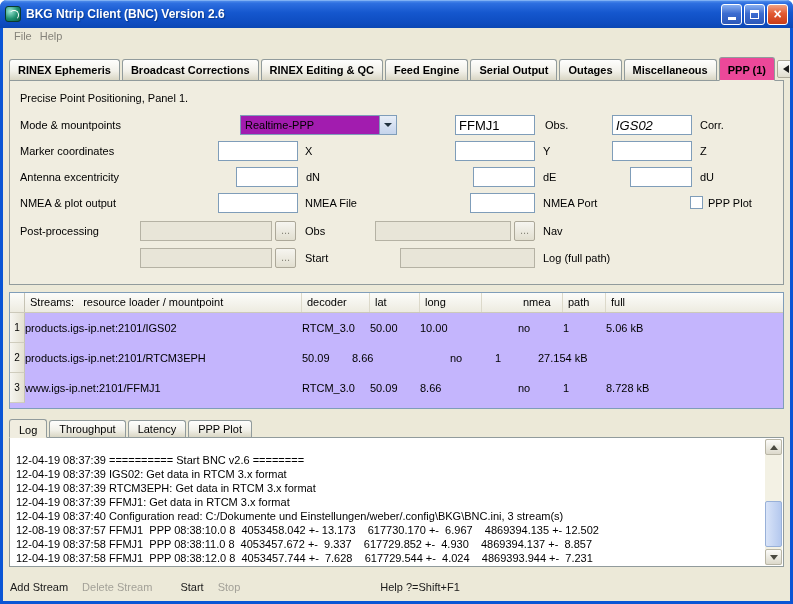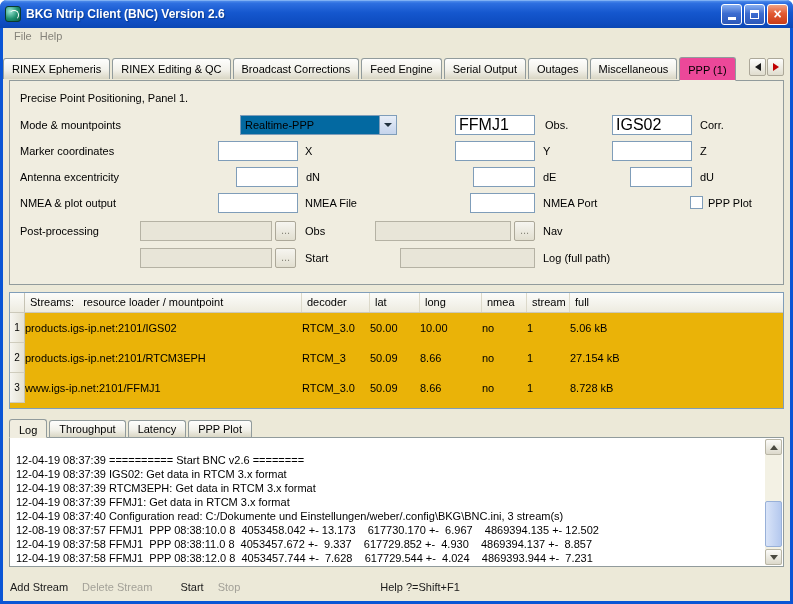--- a/index.html
+++ b/index.html
@@ -26,65 +26,65 @@
   .glyph-max { width: 9px; height: 9px; border: 1px solid #fff; border-top-width: 3px; }
   .glyph-close { color: #fff; font-weight: bold; font-size: 14px; line-height: 14px; }
 
   
   .frame { flex: 1; border: 3px solid #0A55D5; border-top: none; background: #ECE9D8; overflow: hidden; }
 
   .menubar { height: 20px; display: flex; align-items: flex-start; padding-left: 7px; gap: 0; }
   .menu-item { color: #85837A; padding: 2px 4px; }
 
   
-  .tabbar { height: 24px; display: flex; align-items: center; margin: 8px 6px 0 0; position: relative; z-index: 2; }
+  .tabbar { height: 24px; display: flex; align-items: flex-end; margin: 8px 6px 0 6px; position: relative; z-index: 2; font-weight: bold; }
   .tab { height: 21px; padding: 4px 8px 0 8px; margin-right: 2px; font-size: 11px;
     background: linear-gradient(180deg,#FEFEFD 0%,#F2F1EA 55%,#D9D6C4 100%);
     border: 1px solid #919B9C; border-bottom: none; border-radius: 3px 3px 0 0; white-space: nowrap; }
   .tab.active { height: 24px; padding-top: 6px; background: #ec4899; margin-bottom: -1px;
     border-bottom: 1px solid #F0EDE0; }
   .tabscrolls { margin-left: auto; display: flex; gap: 1px; margin-bottom: 2px; }
   .tscroll { width: 17px; height: 18px; border: 1px solid #ACA899; border-radius: 2px;
     background: linear-gradient(180deg,#FDFDFC,#E0DDCE); display: flex; align-items: center; justify-content: center; }
   .arr-left { width: 0; height: 0; border-top: 4px solid transparent; border-bottom: 4px solid transparent; border-right: 6px solid #1a1a1a; }
   .arr-right { width: 0; height: 0; border-top: 4px solid transparent; border-bottom: 4px solid transparent; border-left: 6px solid #C00000; }
 
   
   .pane { margin: 0 6px; height: 205px; border: 1px solid #919B9C; background: #F0EDE0; position: relative; z-index: 1; }
   .caption { position: absolute; left: 10px; top: 11px; }
   .prow { position: absolute; left: 0; right: 0; height: 20px; }
   .plabel { position: absolute; top: 4px; white-space: nowrap; }
   .tin { position: absolute; height: 20px; border: 1px solid #7F9DB9; background: #fff;
-    font-family: "Liberation Sans", sans-serif; font-size: 16px; padding: 2px 3px; }
+    font-family: "Liberation Sans", sans-serif; font-size: 13px; padding: 2px 3px; }
   .tin:disabled, .tin.dis { background: #E8E5D8; border-color: #B5B2A4; color: #7A786D; }
-  .combo { position: absolute; height: 20px; border: 1px solid #7F9DB9; background: #0369a1; display: flex; align-items: center; }
+  .combo { position: absolute; height: 20px; border: 1px solid #7F9DB9; background: #a21caf; display: flex; align-items: center; }
   .combo-text { flex: 1; padding-left: 4px; }
   .combo-btn { width: 17px; height: 18px; border-left: 1px solid #7F9DB9;
     background: linear-gradient(180deg,#E8EEF7,#C5D4EC); display: flex; align-items: center; justify-content: center; }
   .arrow-down { width: 0; height: 0; border-left: 4px solid transparent; border-right: 4px solid transparent; border-top: 4px solid #21323F; }
   .browse-btn { position: absolute; width: 21px; height: 20px; border: 1px solid #ACA899; border-radius: 2px;
     background: linear-gradient(180deg,#F6F5F0,#E2DFD0); color: #8A887C; text-align: center; line-height: 16px; }
   .checkbox { position: absolute; top: 3px; width: 13px; height: 13px; border: 1px solid #7F9DB9; background: #fff; }
 
   
-  .table { margin: 7px 6px 0 6px; height: 117px; border: 1px solid #7F9DB9; background: #eab308; overflow: hidden; }
+  .table { margin: 7px 6px 0 6px; height: 117px; border: 1px solid #7F9DB9; background: #c4b5fd; overflow: hidden; }
   .thead { display: flex; height: 20px; background: linear-gradient(180deg,#FCFCFA,#EDEBE0);
     border-bottom: 1px solid #CCC9BA; }
   .th { padding: 3px 0 0 5px; border-right: 1px solid #DCD9CA; white-space: pre; overflow: hidden; }
   .trow { display: flex; height: 30px; align-items: stretch; }
   .td { display: flex; align-items: center; white-space: nowrap; overflow: hidden; }
   .numcol { width: 15px; flex: 0 0 15px; justify-content: center; padding: 0; text-align: center; }
   .td.numcol { background: linear-gradient(90deg,#F6F5F0,#E4E1D2); border-right: 1px solid #C6C3B4;
     border-bottom: 1px solid #CFCCBD; font-size: 10px; }
   .th.numcol { border-right: 1px solid #C6C3B4; }
   .c-mp { width: 277px; flex: 0 0 277px; }
   .c-dec { width: 68px; flex: 0 0 68px; }
   .c-lat { width: 50px; flex: 0 0 50px; }
   .c-long { width: 62px; flex: 0 0 62px; }
-  .c-nmea { width: 45px; flex: 0 0 45px; }
+  .c-nmea { width: 45px; flex: 0 0 45px; margin-left: 36px; }
   .c-ntrip { width: 43px; flex: 0 0 43px; }
   .c-bytes { flex: 1; border-right: none; }
 
   
   .logtabs { display: flex; align-items: flex-end; height: 19px; margin: 9px 6px 0 6px; position: relative; z-index: 2; }
   .ltab { height: 17px; padding: 2px 9px 0 9px; margin-right: 2px;
     background: linear-gradient(180deg,#FEFEFD 0%,#F2F1EA 55%,#D9D6C4 100%);
     border: 1px solid #919B9C; border-bottom: none; border-radius: 3px 3px 0 0; }
   .ltab.active { height: 19px; padding-top: 4px; background: #F0EDE0; margin-bottom: -1px; border-bottom: 1px solid #F0EDE0; }
   .logarea { margin: 0 6px; height: 130px; border: 1px solid #919B9C; background: #fff; position: relative; z-index: 1; overflow: hidden; }
@@ -130,22 +130,22 @@
 
   <div class="frame">
 
     <div class="menubar">
       <span class="menu-item">File</span>
       <span class="menu-item">Help</span>
     </div>
 
     <div class="tabbar">
       <div class="tab">RINEX Ephemeris</div>
+      <div class="tab">Broadcast Corrections</div>
       <div class="tab">RINEX Editing &amp; QC</div>
-      <div class="tab">Broadcast Corrections</div>
       <div class="tab">Feed Engine</div>
       <div class="tab">Serial Output</div>
       <div class="tab">Outages</div>
       <div class="tab">Miscellaneous</div>
       <div class="tab active">PPP (1)</div>
       <div class="tabscrolls">
         <span class="tscroll">
             <span class="arr-left"></span>
           </span>
         <span class="tscroll">
@@ -160,21 +160,21 @@
       <div class="prow" style="top:34px">
         <span class="plabel" style="left:10px">Mode &amp; mountpoints</span>
         <div class="combo" style="left:230px;width:157px">
           <span class="combo-text">Realtime-PPP</span>
           <span class="combo-btn">
               <span class="arrow-down"></span>
             </span>
         </div>
         <input class="tin" style="left: 445px; width: 80px;" value="FFMJ1">
         <span class="plabel" style="left:535px">Obs.</span>
-        <input class="tin" style="left: 602px; width: 80px;" value="IGS02">
+        <input class="tin" style="left: 602px; width: 80px; font-style: italic;" value="IGS02">
         <span class="plabel" style="left:690px">Corr.</span>
       </div>
 
       <div class="prow" style="top:60px">
         <span class="plabel" style="left:10px">Marker coordinates</span>
         <input class="tin" style="left: 208px; width: 80px;">
         <span class="plabel" style="left:295px">X</span>
         <input class="tin" style="left: 445px; width: 80px;">
         <span class="plabel" style="left:533px">Y</span>
         <input class="tin" style="left: 602px; width: 80px;">
@@ -221,37 +221,36 @@
     </div>
 
     <div class="table">
       <div class="thead">
         <div class="th numcol"></div>
         <div class="th c-mp">Streams:   resource loader / mountpoint</div>
         <div class="th c-dec">decoder</div>
         <div class="th c-lat">lat</div>
         <div class="th c-long">long</div>
         <div class="th c-nmea">nmea</div>
-        <div class="th c-ntrip">stream</div>
+        <div class="th c-ntrip">path</div>
         <div class="th c-bytes">full</div>
       </div>
       <div class="trow">
         <div class="td numcol">1</div>
         <div class="td c-mp">products.igs-ip.net:2101/IGS02</div>
         <div class="td c-dec">RTCM_3.0</div>
         <div class="td c-lat">50.00</div>
         <div class="td c-long">10.00</div>
         <div class="td c-nmea">no</div>
         <div class="td c-ntrip">1</div>
         <div class="td c-bytes">5.06 kB</div>
       </div>
       <div class="trow">
         <div class="td numcol">2</div>
         <div class="td c-mp">products.igs-ip.net:2101/RTCM3EPH</div>
-        <div class="td c-dec">RTCM_3</div>
         <div class="td c-lat">50.09</div>
         <div class="td c-long">8.66</div>
         <div class="td c-nmea">no</div>
         <div class="td c-ntrip">1</div>
         <div class="td c-bytes">27.154 kB</div>
       </div>
       <div class="trow">
         <div class="td numcol">3</div>
         <div class="td c-mp">www.igs-ip.net:2101/FFMJ1</div>
         <div class="td c-dec">RTCM_3.0</div>

